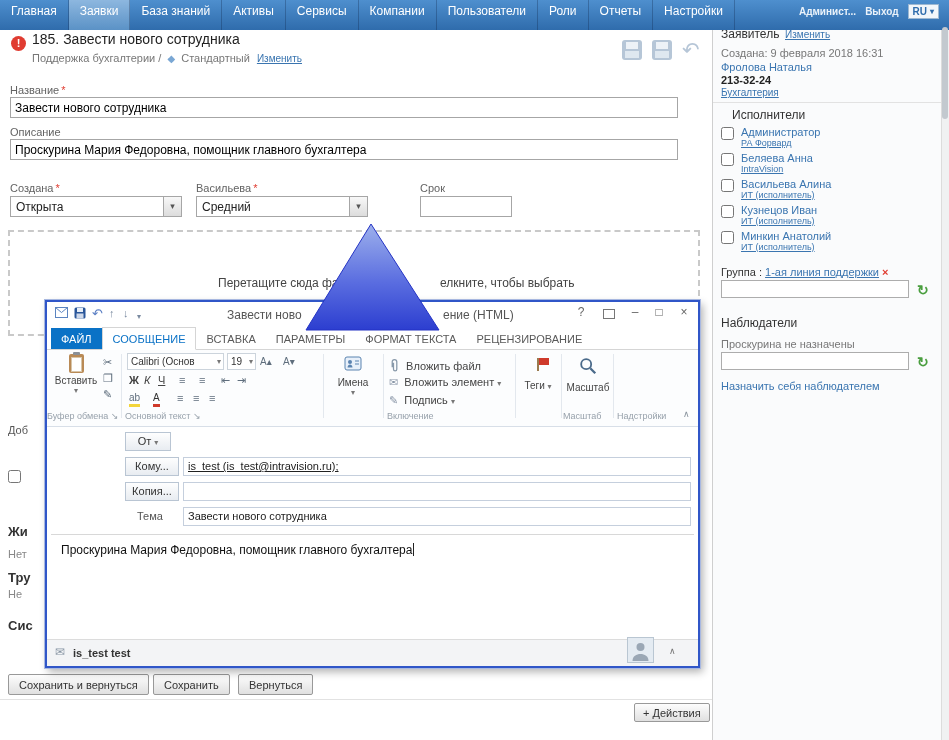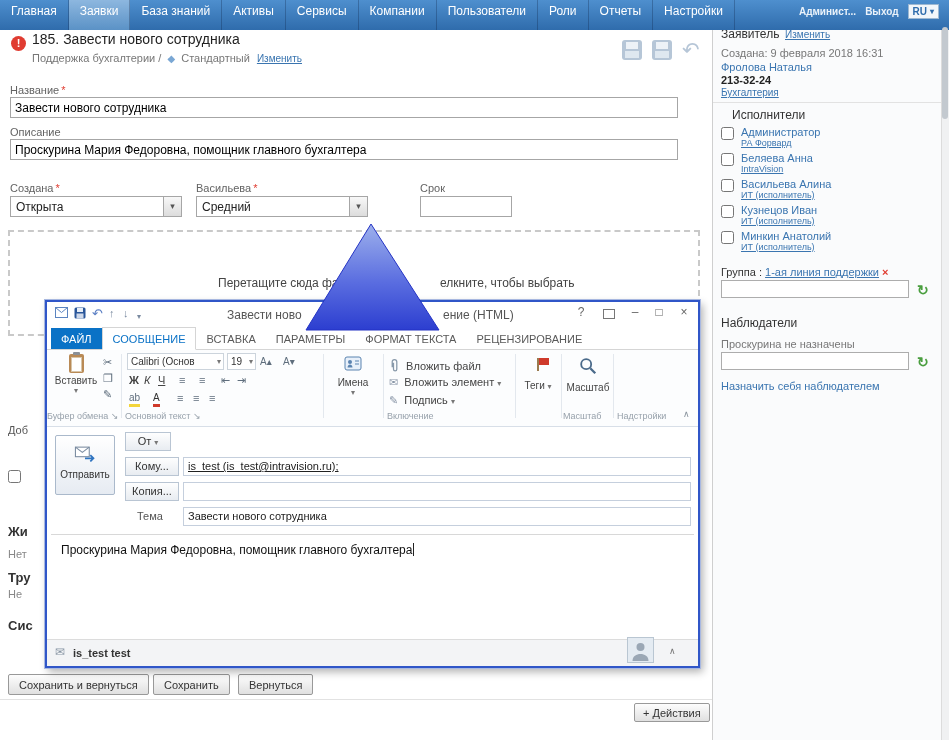--- a/index.html
+++ b/index.html
@@ -300,30 +300,20 @@
         <div style="margin-top:4px;">Масштаб</div>
       </div>
       <div class="glab" style="left:516px;width:48px;">Масштаб</div>
       <div class="gsep" style="left:566px;"></div>
 
       <div class="glab" style="left:570px;width:70px;">Надстройки</div>
 
       <span class="ric" style="left:636px;top:58px;font-size:9px;color:#8a949e;">∧</span>
     </div>
 
-    <div class="send-btn">
-      <div>
-        <svg width="22" height="17" viewBox="0 0 20 16">
-            <rect x="1" y="2" width="13" height="9" fill="#fff" stroke="#7a8ba0"></rect>
-            <path d="M1 2 l6.5 5 6.5-5" fill="none" stroke="#7a8ba0"></path>
-            <path d="M10 12.5 h8 m-3 -3 l3 3 -3 3" stroke="#2f74c0" fill="none" stroke-width="1.6"></path>
-          </svg>
-      </div>
-      <div style="margin-top:5px;">Отправить</div>
-    </div>
 
     <div class="obt" style="left:78px;top:130px;width:46px;">
       <span>От</span>
       <span style="font-size:8px;color:#777;">▾</span>
     </div>
 
     <div class="obt" style="left:78px;top:155px;width:54px;">Кому...</div>
     <div class="ofield" style="left:136px;top:155px;width:508px;">
       <span style="text-decoration:underline;">is_test (is_test@intravision.ru);</span>
     </div>

